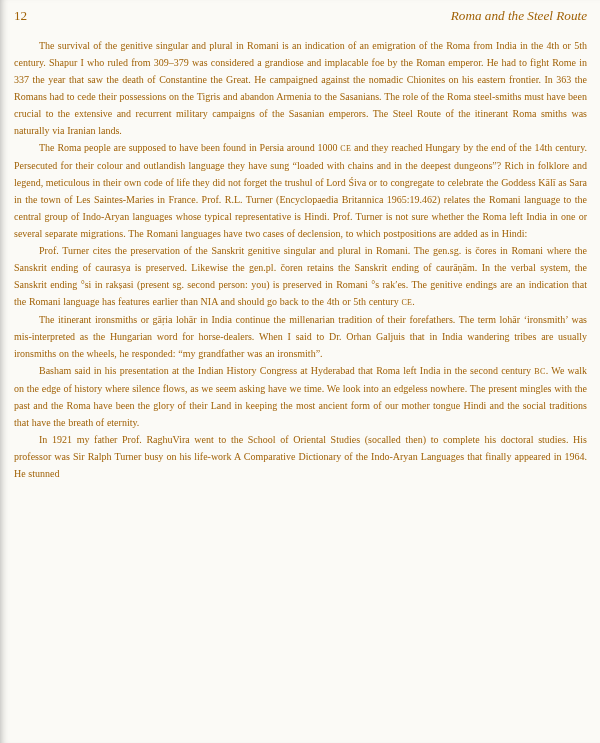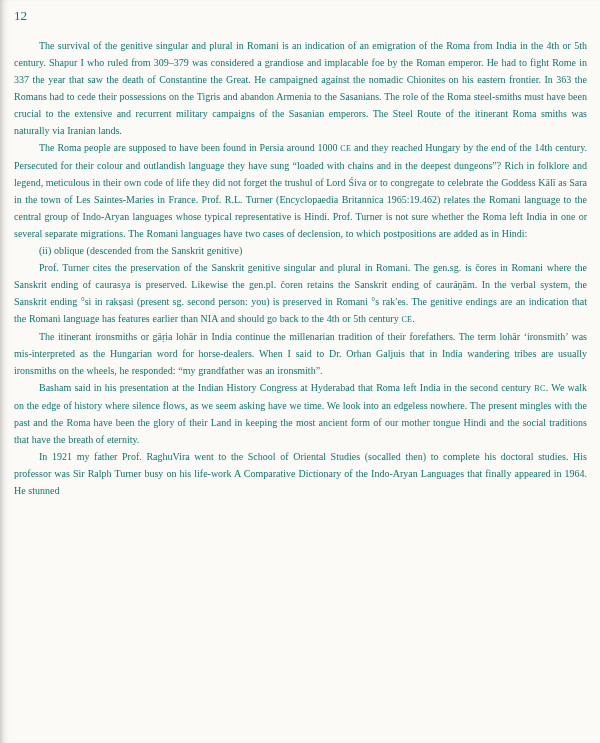--- a/index.html
+++ b/index.html
@@ -8,21 +8,21 @@
     background: #d9d7d1;
     font-family: "Liberation Serif", "DejaVu Serif", serif;
   }
   .page {
     position: relative;
     width: 600px;
     height: 743px;
     box-sizing: border-box;
     margin: 0 auto;
     background: #fbfaf6;
-    color: #0f766e;
+    color: #a16207;
     padding: 8px 13px 0 14px;
     overflow: hidden;
     box-shadow: inset 7px 0 9px -7px rgba(0,0,0,0.35);
   }
   .page-header {
     display: flex;
     justify-content: space-between;
     align-items: baseline;
     font-size: 13.2px;
     margin-bottom: 13px;
@@ -40,23 +40,23 @@
   .para.indent { text-indent: 25px; }
   .it { }
   .sc { font-size: 0.8em; letter-spacing: 0.04em; }
 </style>
 </head>
 <body>
 
 <div class="page">
   <div class="page-header">
     <span class="page-number">12</span>
+    <span class="running-title">Roma and the Steel Route</span>
   </div>
   <div class="page-body">
       <p class="para indent"><span>The survival of the genitive singular and plural in Romani is an indication of an emigration of the Roma from India in the 4th or 5th century. Shapur I who ruled from 309–379 was considered a grandiose and implacable foe by the Roman emperor. He had to fight Rome in 337 the year that saw the death of Constantine the Great. He campaigned against the nomadic Chionites on his eastern frontier. In 363 the Romans had to cede their possessions on the Tigris and abandon Armenia to the Sasanians. The role of the Roma steel-smiths must have been crucial to the extensive and recurrent military campaigns of the Sasanian emperors. The Steel Route of the itinerant Roma smiths was naturally via Iranian lands.</span></p>
       <p class="para indent"><span>The Roma people are supposed to have been found in Persia around 1000 </span><span class="sc">CE</span><span> and they reached Hungary by the end of the 14th century. Persecuted for their colour and outlandish language they have sung “loaded with chains and in the deepest dungeons”? Rich in folklore and legend, meticulous in their own code of life they did not forget the </span><span class="it">trushul</span><span> of Lord Śiva or to congregate to celebrate the Goddess Kālī as Sara in the town of Les Saintes-Maries in France. Prof. R.L. Turner (</span><span class="it">Encyclopaedia Britannica</span><span> 1965:19.462) relates the Romani language to the central group of Indo-Aryan languages whose typical representative is Hindi. Prof. Turner is not sure whether the Roma left India in one or several separate migrations. The Romani languages have two cases of declension, to which postpositions are added as in Hindi:</span></p>
-      <p class="para indent"><span>(ii) oblique (descended from the Sanskrit genitive)</span></p>
       <p class="para indent"><span>Prof. Turner cites the preservation of the Sanskrit genitive singular and plural in Romani. The gen.sg. is </span><span class="it">čores</span><span> in Romani where the Sanskrit ending of </span><span class="it">caurasya</span><span> is preserved. Likewise the gen.pl. </span><span class="it">čoren</span><span> retains the Sanskrit ending of </span><span class="it">caurāṇām</span><span>. In the verbal system, the Sanskrit ending °si in </span><span class="it">rakṣasi</span><span> (present sg. second person: you) is preserved in Romani °s </span><span class="it">rak′es</span><span>. The genitive endings are an indication that the Romani language has features earlier than NIA and should go back to the 4th or 5th century </span><span class="sc">CE</span><span>.</span></p>
       <p class="para indent"><span>The itinerant ironsmiths or </span><span class="it">gāṛia lohār</span><span> in India continue the millenarian tradition of their forefathers. The term </span><span class="it">lohār</span><span> ‘ironsmith’ was mis-interpreted as the Hungarian word for horse-dealers. When I said to Dr. Orhan Galjuis that in India wandering tribes are usually ironsmiths on the wheels, he responded: “my grandfather was an ironsmith”.</span></p>
       <p class="para indent"><span>Basham said in his presentation at the Indian History Congress at Hyderabad that Roma left India in the second century </span><span class="sc">BC</span><span>. We walk </span><span class="it">on the edge of history where silence flows, as we seem</span><span> asking have we time. We look into an edgeless nowhere. The present mingles with the past and the Roma have been the glory of their Land in keeping the most ancient form of our mother tongue Hindi and the social traditions that have the breath of eternity.</span></p>
       <p class="para indent"><span>In 1921 my father Prof. RaghuVira went to the School of Oriental Studies (socalled then) to complete his doctoral studies. His professor was Sir Ralph Turner busy on his life-work </span><span class="it">A Comparative Dictionary of the Indo-Aryan Languages</span><span> that finally appeared in 1964. He stunned</span></p>
     </div>
 </div>
 
 </body></html>

